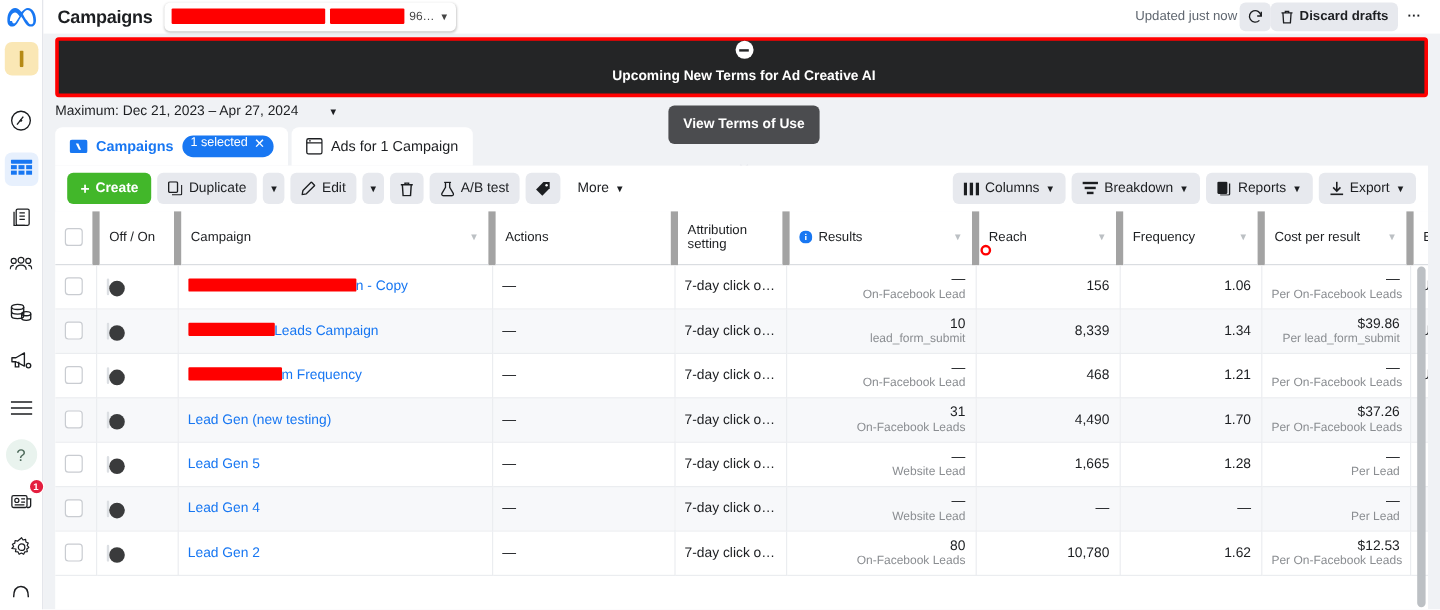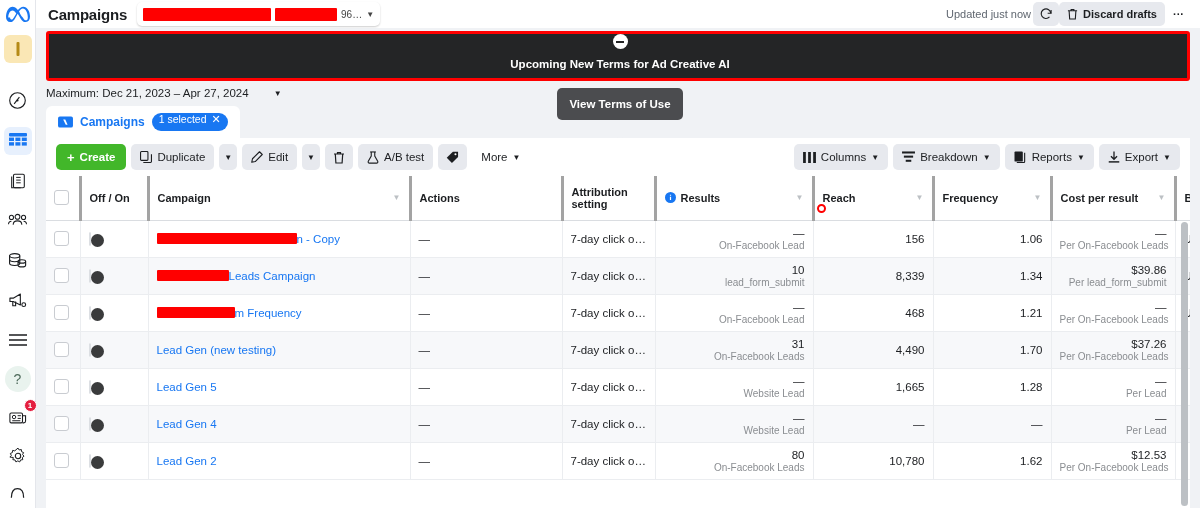--- a/index.html
+++ b/index.html
@@ -143,22 +143,22 @@
   .tb.plain { background: transparent; align-items: center; }
   .tbar-right { margin-left: auto; display: flex; align-items: center; gap: 5px; }
 
   
   .tbl-wrap {
     background: #fff; margin: 0 10px; flex: 1; min-height: 0;
     position: relative; overflow: hidden;
   }
   table { border-collapse: collapse; width: 100%; table-layout: fixed; }
   th {
-    font-size: 11px; font-weight: bold; color: #1c1e21; text-align: left;
-    padding: 6px 8px; border-bottom: 1px solid #dadde1; border-right: 3px solid #a3a3a3;
+    font-size: 11px; font-weight: normal; color: #1c1e21; text-align: left;
+    padding: 6px 8px; border-bottom: 1px solid #dadde1; border-right: 6px solid #a3a3a3;
     vertical-align: middle; height: 44px; background: #fff;
   }
   th.num, td.num { text-align: right; }
   .th-in { display: flex; align-items: center; gap: 5px; }
   .caret { margin-left: auto; color: #bcc0c4; font-size: 8px; }
   td {
     font-size: 11.5px; color: #1c1e21; padding: 5px 8px;
     border-bottom: 1px solid #ebedf0; border-right: 1px solid #ebedf0;
     height: 37px; vertical-align: middle; overflow: hidden; white-space: nowrap;
   }
@@ -381,20 +381,30 @@
           <svg width="15" height="14" viewBox="0 0 16 15">
               <rect x="0" y="1.5" width="16" height="12" rx="2" fill="#1877f2"></rect>
               <path d="M5.5 4.8h2.3l2.4 5.6H8.3z" fill="#fff"></path>
             </svg>
         </span>
         <span>Campaigns</span>
         <span class="chip">
           <span>1 selected</span>
           <span class="x">✕</span>
         </span>
+      </div>
+      <div class="tab">
+        <span>
+          <svg width="14" height="14" viewBox="0 0 15 15">
+              <rect x="0.7" y="0.7" width="13.6" height="13.6" rx="1.6" fill="none" stroke="#1c1e21" stroke-width="1.2"></rect>
+              <path d="M0.7 4.4h13.6" stroke="#1c1e21" stroke-width="1.2"></path>
+              <path d="M2.7 2.5h1.6" stroke="#1c1e21" stroke-width="1.2"></path>
+            </svg>
+        </span>
+        <span>Ads for 1 Campaign</span>
       </div>
     </div>
 
     <div class="tbar">
       <button class="tb create">
         <span style="font-size:13px">+</span>
         <span>Create</span>
       </button>
       <button class="tb">
         <span>

